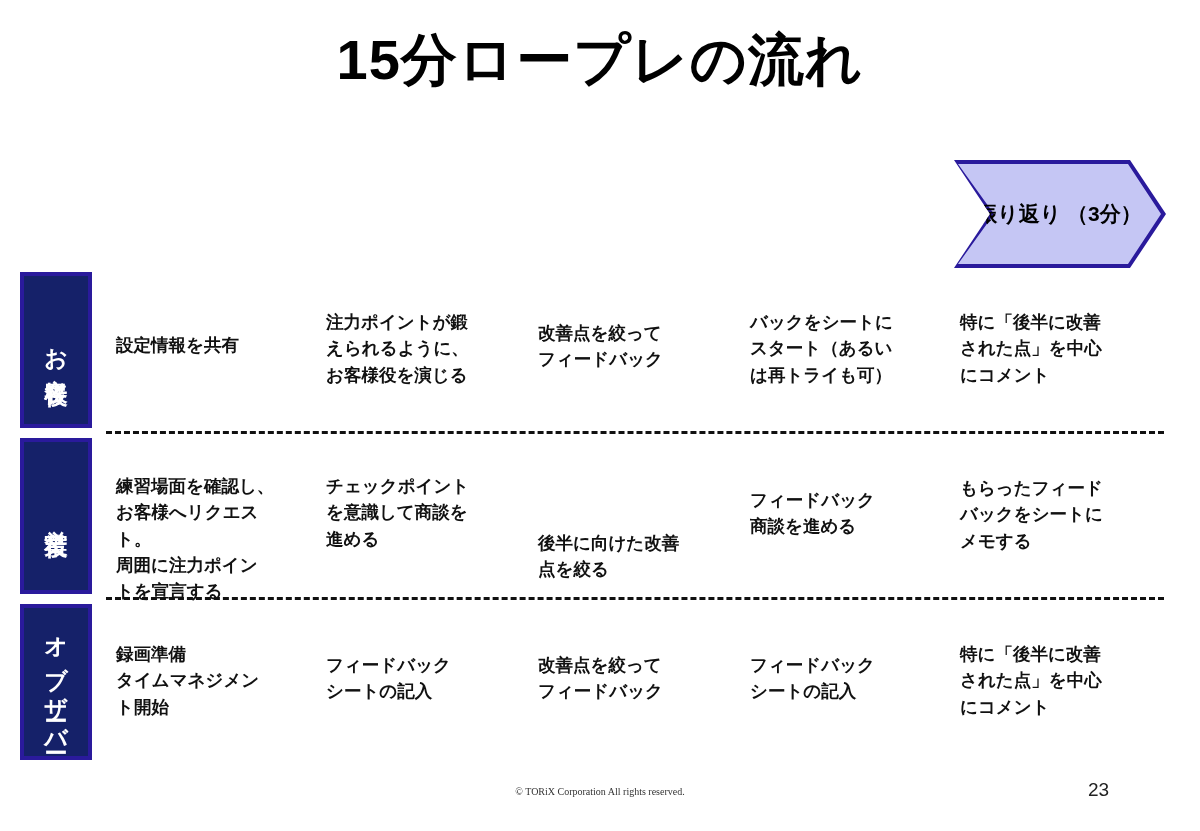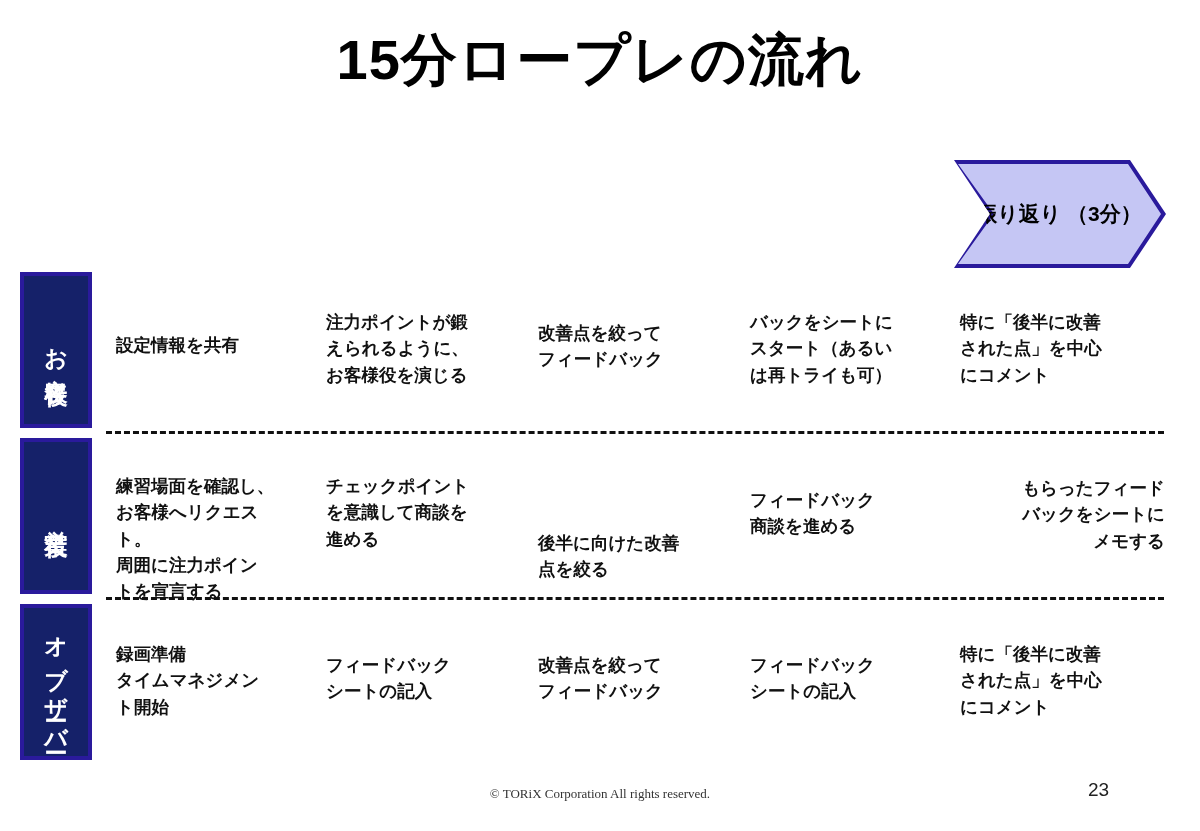--- a/index.html
+++ b/index.html
@@ -126,21 +126,21 @@
   }
 
   
   .footer-copy {
     position: absolute;
     left: 0;
     top: 786px;
     width: 1200px;
     text-align: center;
     font-family: "Liberation Serif", "DejaVu Serif", serif;
-    font-size: 13px;
+    font-size: 10px;
     color: #333333;
   }
   .page-number {
     position: absolute;
     left: 1088px;
     top: 779px;
     font-size: 19px;
     color: #222222;
     font-weight: 400;
   }
@@ -197,21 +197,21 @@
 ト。
 周囲に注力ポイン
 トを宣言する</div>
 <div class="cell" style="left:326px; top:473px; width:205px;">チェックポイント
 を意識して商談を
 進める</div>
 <div class="cell" style="left:538px; top:490px; width:200px;margin-top:40px;">後半に向けた改善
 点を絞る</div>
 <div class="cell" style="left:750px; top:487px; width:205px;">フィードバック
 商談を進める</div>
-<div class="cell" style="left:960px; top:475px; width:205px;text-align:right;">もらったフィード
+<div class="cell" style="left:960px; top:475px; width:205px;">もらったフィード
 バックをシートに
 メモする</div>
 
 <div class="divider" style="top:597px;"></div>
 
 <div class="cell" style="left:116px; top:641px; width:210px;">録画準備
 タイムマネジメン
 ト開始</div>
 <div class="cell" style="left:326px; top:652px; width:200px;">フィードバック
 シートの記入</div>

